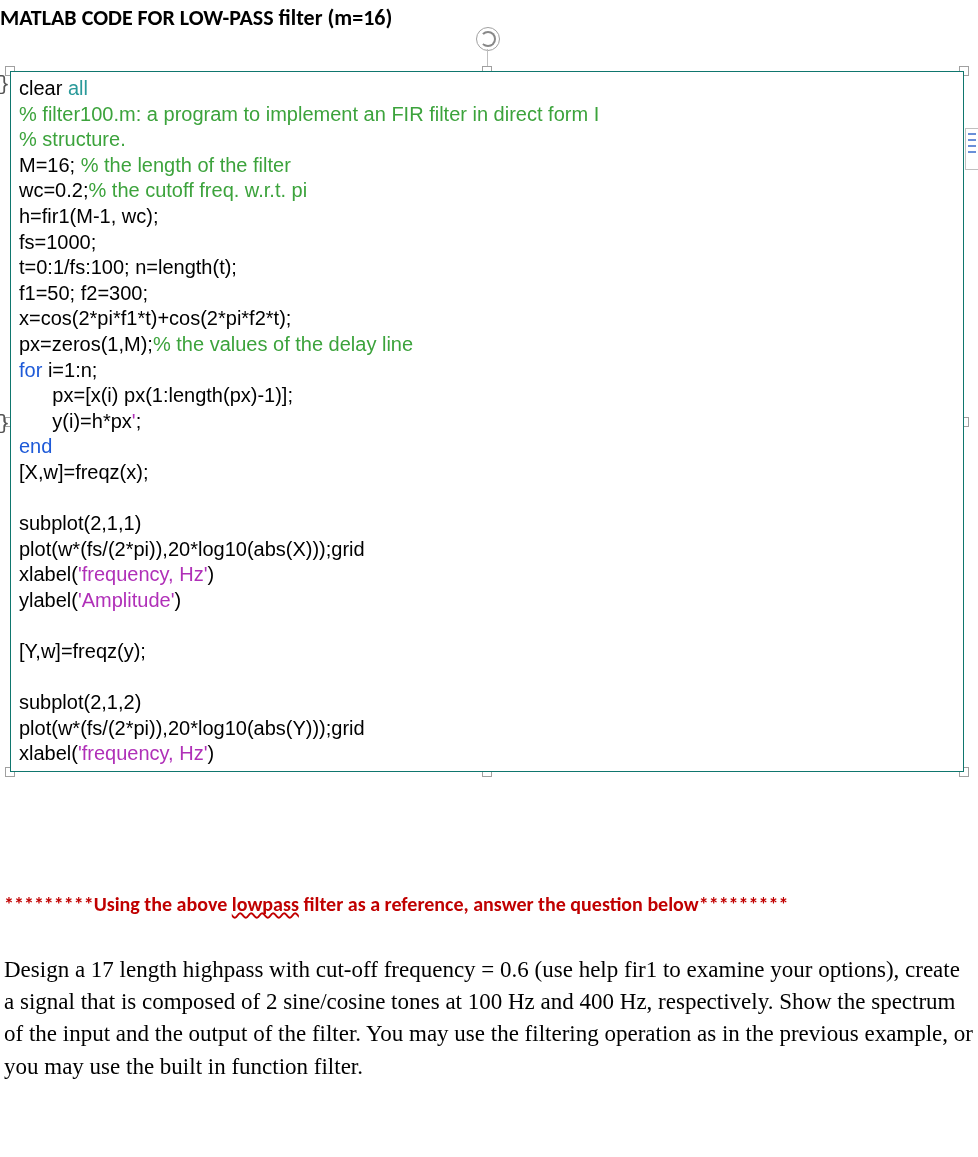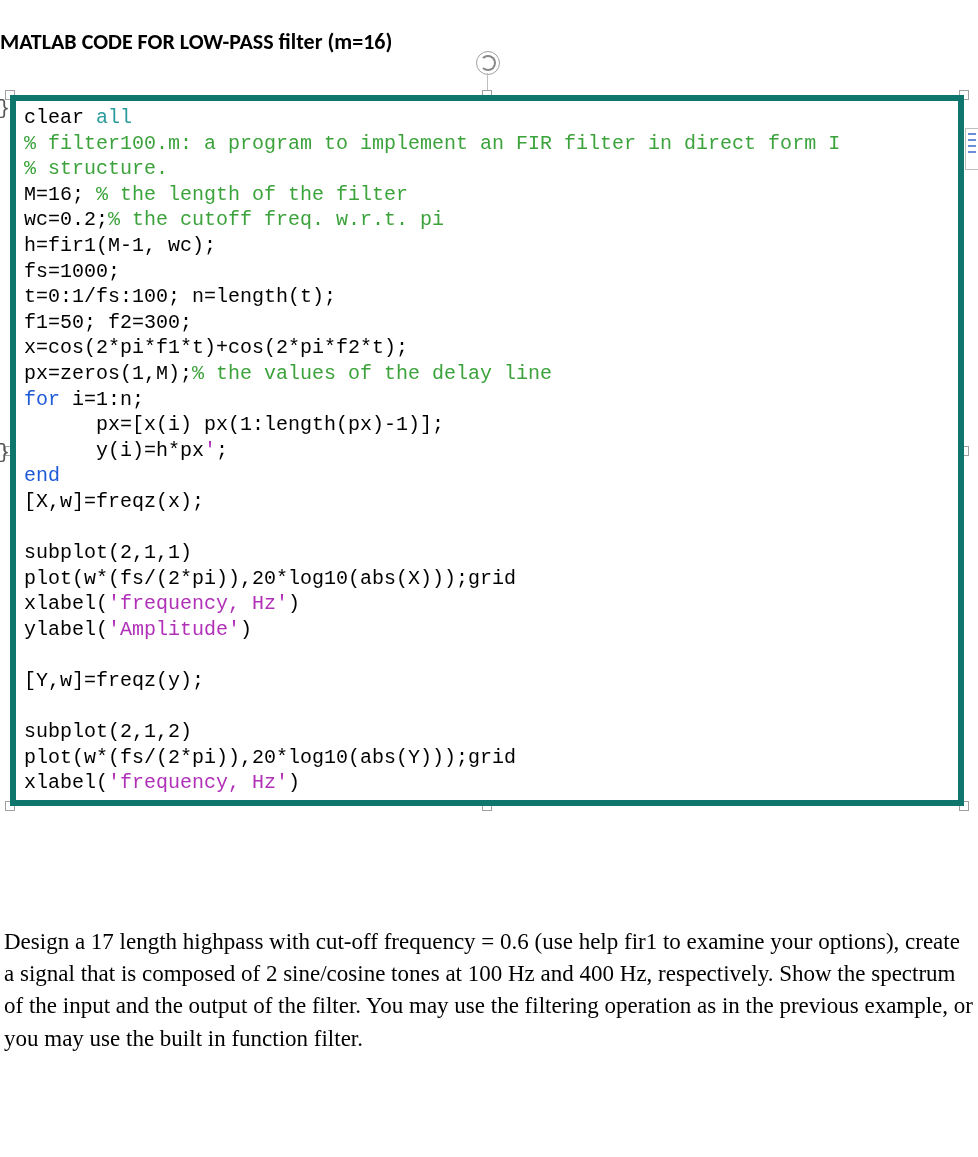--- a/index.html
+++ b/index.html
@@ -5,39 +5,39 @@
   body {
     margin: 0;
     padding: 0;
     font-family: Calibri, Arial, sans-serif;
     background: #ffffff;
     width: 978px;
   }
   .page {
     position: relative;
     width: 978px;
-    padding-top: 28px;
+    padding-top: 4px;
   }
   .heading {
     font-weight: bold;
     font-size: 22px;
     color: #000;
     padding-left: 0px;
     margin-bottom: 20px;
   }
   .code-box-wrap {
     position: relative;
     margin-left: 10px;
     margin-right: 14px;
     margin-top: 40px;
   }
   .code-box {
-    border: 6px solid #0f766e;
+    border: 1px solid #0f766e;
     padding: 4px 8px 4px 8px;
-    font-family: Liberation Mono, monospace;
+    font-family: Liberation Sans, sans-serif;
     font-size: 20px;
     line-height: 1.28;
     white-space: pre;
     position: relative;
     background: #fff;
   }
   
   .handle {
     position: absolute;
     width: 10px;
@@ -191,16 +191,19 @@
 <span class="c-black">ylabel(</span><span class="c-purple">'Amplitude'</span><span class="c-black">)</span>
 <span></span>
 <span class="c-black">[Y,w]=freqz(y);</span>
 <span></span>
 <span class="c-black">subplot(2,1,2)</span>
 <span class="c-black">plot(w*(fs/(2*pi)),20*log10(abs(Y)));grid</span>
 <span class="c-black">xlabel(</span><span class="c-purple">'frequency, Hz'</span><span class="c-black">)</span></div>
   </div>
 
   <div class="footer-area">
+    <div class="ref-line">
+      <span class="asterisks">*********</span><span>Using the above </span><span class="underlined">lowpass</span><span> filter as a reference, answer the question below</span><span class="asterisks">*********</span>
+    </div>
     <div class="question">Design a 17 length highpass with cut-off frequency = 0.6 (use help fir1 to examine your options), create a signal that is composed of 2 sine/cosine tones at 100 Hz and 400 Hz, respectively. Show the spectrum of the input and the output of the filter. You may use the filtering operation as in the previous example, or you may use the built in function filter.</div>
   </div>
 
 </div>
 
 </body></html>

